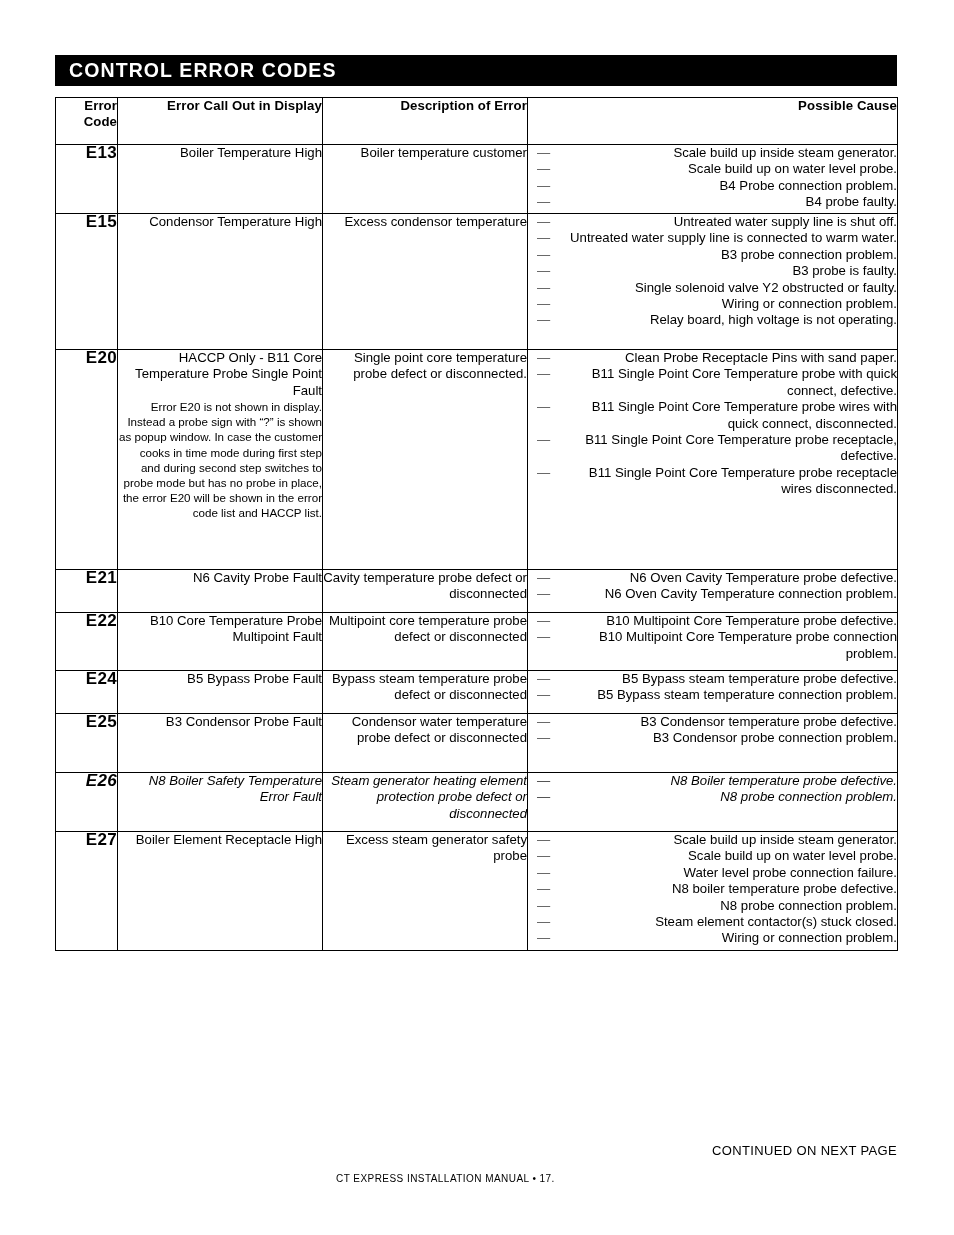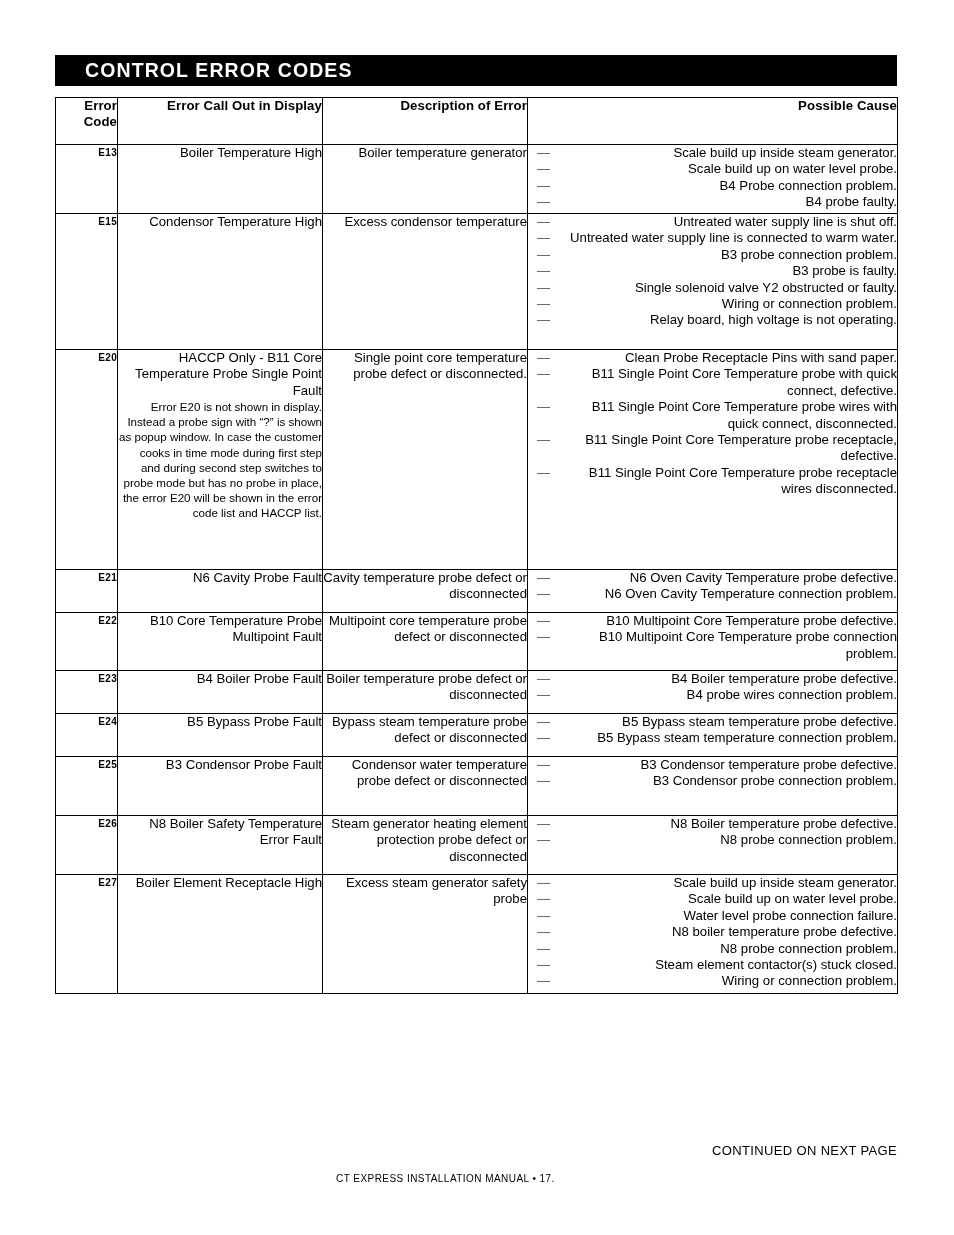--- a/index.html
+++ b/index.html
@@ -35,21 +35,21 @@
     background: #000000;
     display: flex;
     align-items: center;
   }
   .banner-title {
     color: #ffffff;
     font-family: "Liberation Sans", sans-serif;
     font-weight: bold;
     font-size: 19.5px;
     letter-spacing: 1.1px;
-    padding-left: 30px;
+    padding-left: 14px;
     line-height: 1;
   }
 
   
   .table-wrap {
     position: absolute;
     left: 55px;
     top: 97px;
     width: 842px;
   }
@@ -84,38 +84,38 @@
   .hdr .hdr-code { padding-left: 0; }
 
   
   .cell {
     font-size: 13.2px;
     line-height: 16.4px;
     padding: 9px 7px 8px 8px;
   }
   .cell.code {
     font-weight: bold;
-    font-size: 10px;
+    font-size: 17px;
     padding-left: 9px;
     letter-spacing: 0.3px;
   }
   .cell.cause {
     padding-left: 9px;
   }
 
   
   tr.r-e13 td { height: 68px; }
   tr.r-e15 td { height: 135px; }
   tr.r-e20 td { height: 219px; }
   tr.r-e21 td { height: 42px; }
   tr.r-e22 td { height: 57px; }
   tr.r-e23 td { height: 42px; }
   tr.r-e24 td { height: 42px; }
   tr.r-e25 td { height: 58px; }
-  tr.r-e26 td { height: 58px; }
+  tr.r-e26 td { height: 58px; font-style: italic; }
   tr.r-e27 td { height: 118px; }
 
   
   ul.causes {
     list-style: none;
     margin: 0;
     padding: 0;
   }
   ul.causes li {
     position: relative;
@@ -180,21 +180,21 @@
             <div class="hdr-code">Code</div>
           </td>
           <td>Error Call Out in Display</td>
           <td>Description of Error</td>
           <td>Possible Cause</td>
         </tr>
 
         <tr class="r-e13">
           <td class="cell code">E13</td>
           <td class="cell">Boiler Temperature High</td>
-          <td class="cell">Boiler temperature generator</td>
+          <td class="cell">Boiler temperature customer</td>
           <td class="cell cause">
             <ul class="causes">
                 <li><span class="dash">—</span>Scale build up inside steam generator.</li>
                 <li><span class="dash">—</span>Scale build up on water level probe.</li>
                 <li><span class="dash">—</span>B4 Probe connection problem.</li>
                 <li><span class="dash">—</span>B4 probe faulty.</li>
               </ul>
           </td>
         </tr>
 
@@ -250,31 +250,20 @@
           <td class="cell">B10 Core Temperature Probe Multipoint Fault</td>
           <td class="cell">Multipoint core temperature probe defect or disconnected</td>
           <td class="cell cause">
             <ul class="causes">
                 <li><span class="dash">—</span>B10 Multipoint Core Temperature probe defective.</li>
                 <li><span class="dash">—</span>B10 Multipoint Core Temperature probe connection problem.</li>
               </ul>
           </td>
         </tr>
 
-        <tr class="r-e23">
-          <td class="cell code">E23</td>
-          <td class="cell">B4 Boiler Probe Fault</td>
-          <td class="cell">Boiler temperature probe defect or disconnected</td>
-          <td class="cell cause">
-            <ul class="causes">
-                <li><span class="dash">—</span>B4 Boiler temperature probe defective.</li>
-                <li><span class="dash">—</span>B4 probe wires connection problem.</li>
-              </ul>
-          </td>
-        </tr>
 
         <tr class="r-e24">
           <td class="cell code">E24</td>
           <td class="cell">B5 Bypass Probe Fault</td>
           <td class="cell">Bypass steam temperature probe defect or disconnected</td>
           <td class="cell cause">
             <ul class="causes">
                 <li><span class="dash">—</span>B5 Bypass steam temperature probe defective.</li>
                 <li><span class="dash">—</span>B5 Bypass steam temperature connection problem.</li>
               </ul>

